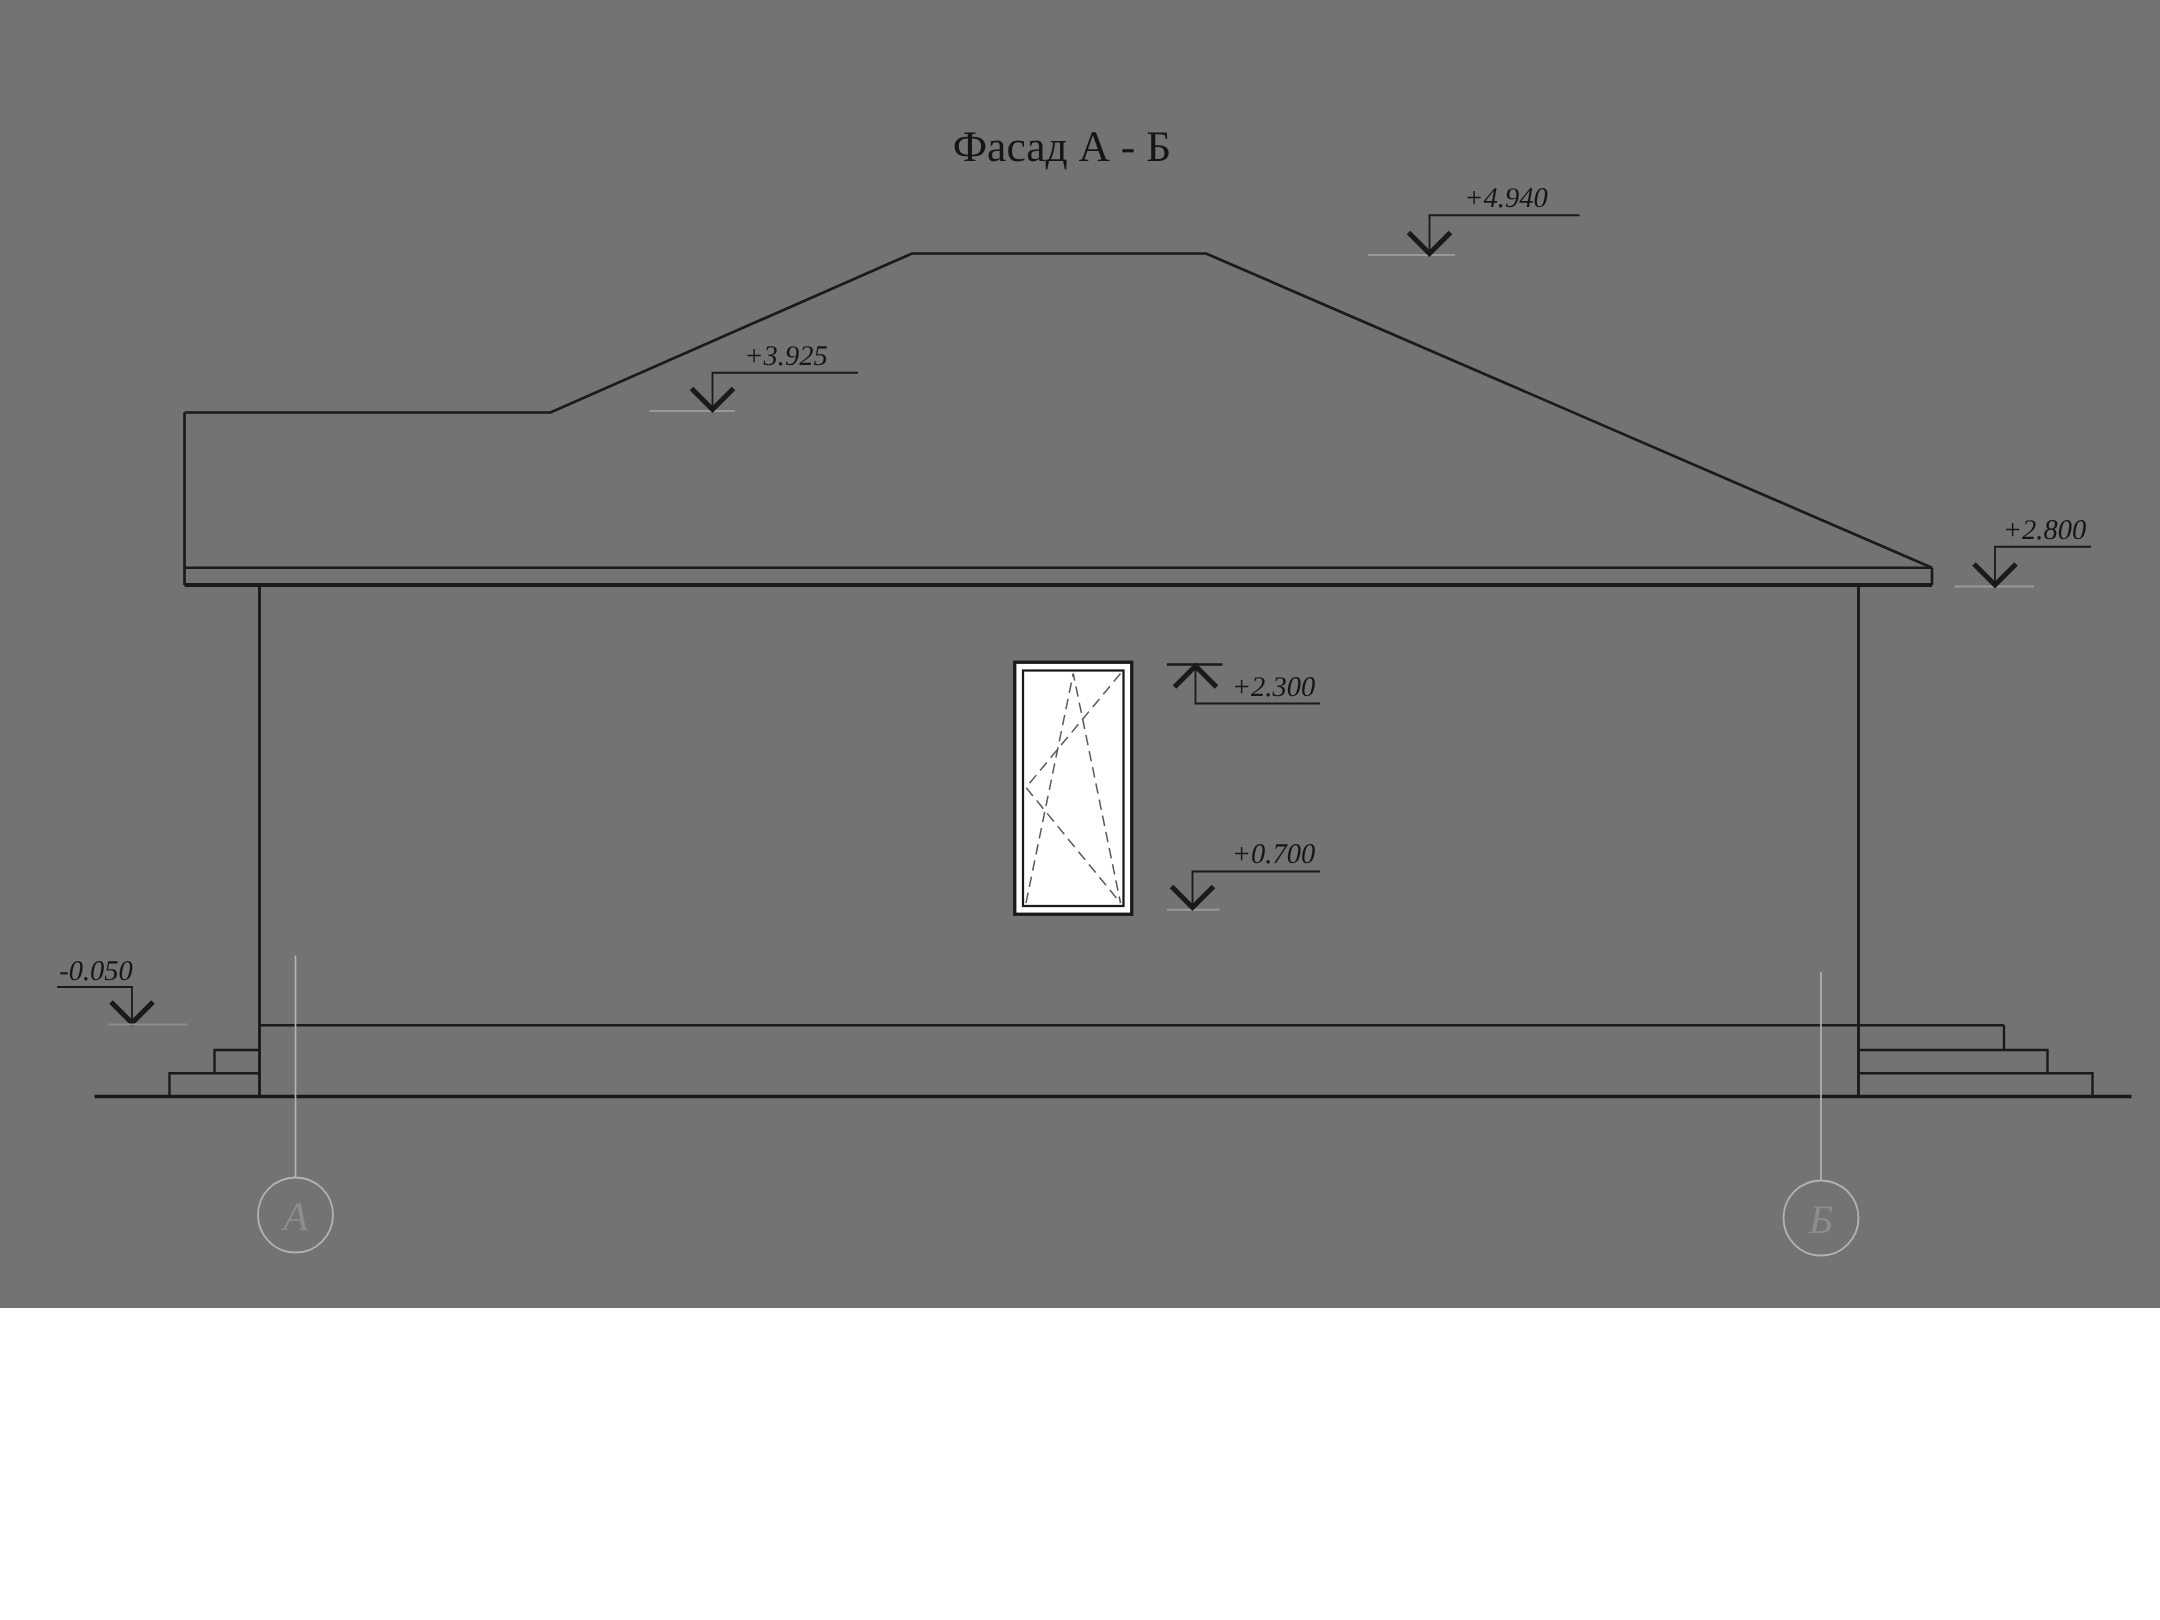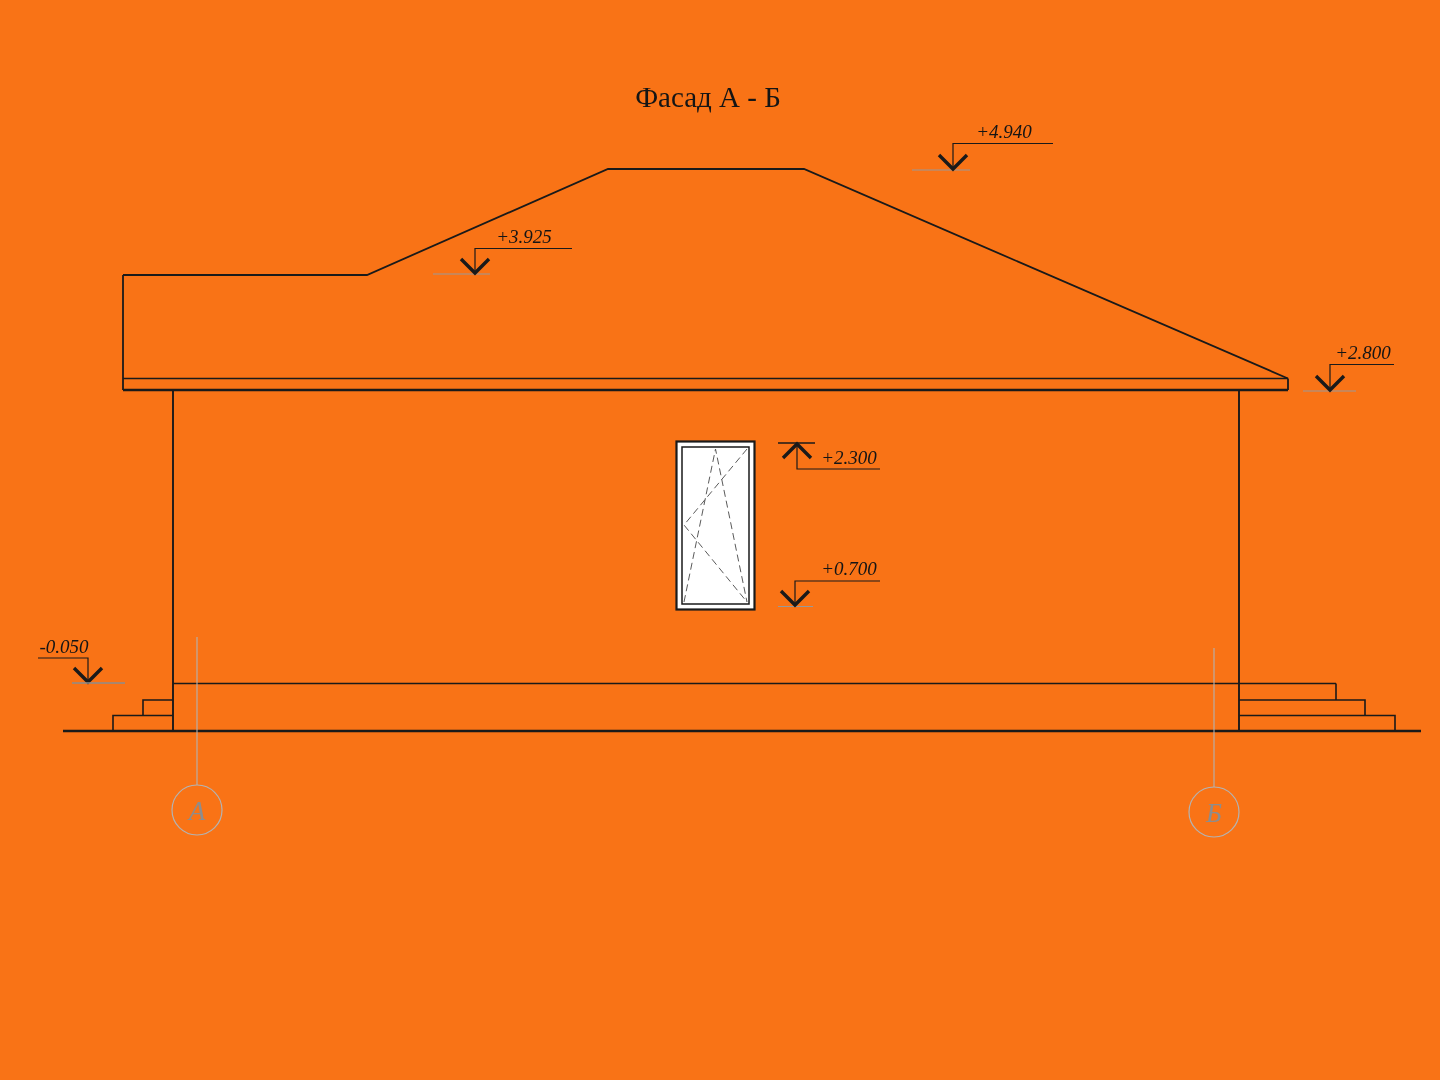--- a/index.html
+++ b/index.html
@@ -7,22 +7,22 @@
     padding: 0;
     background: #ffffff;
     width: 1440px;
     height: 1080px;
     overflow: hidden;
     font-family: "Liberation Serif", serif;
   }
   .canvas {
     position: relative;
     width: 1440px;
-    height: 1080px;
-    background: #f97316;
+    height: 872px;
+    background: #737373;
   }
   svg { display: block; }
   .lvl-text {
     font-family: "Liberation Serif", serif;
     font-style: italic;
     font-size: 19px;
     fill: #151515;
   }
   .title-text {
     font-family: "Liberation Serif", serif;

